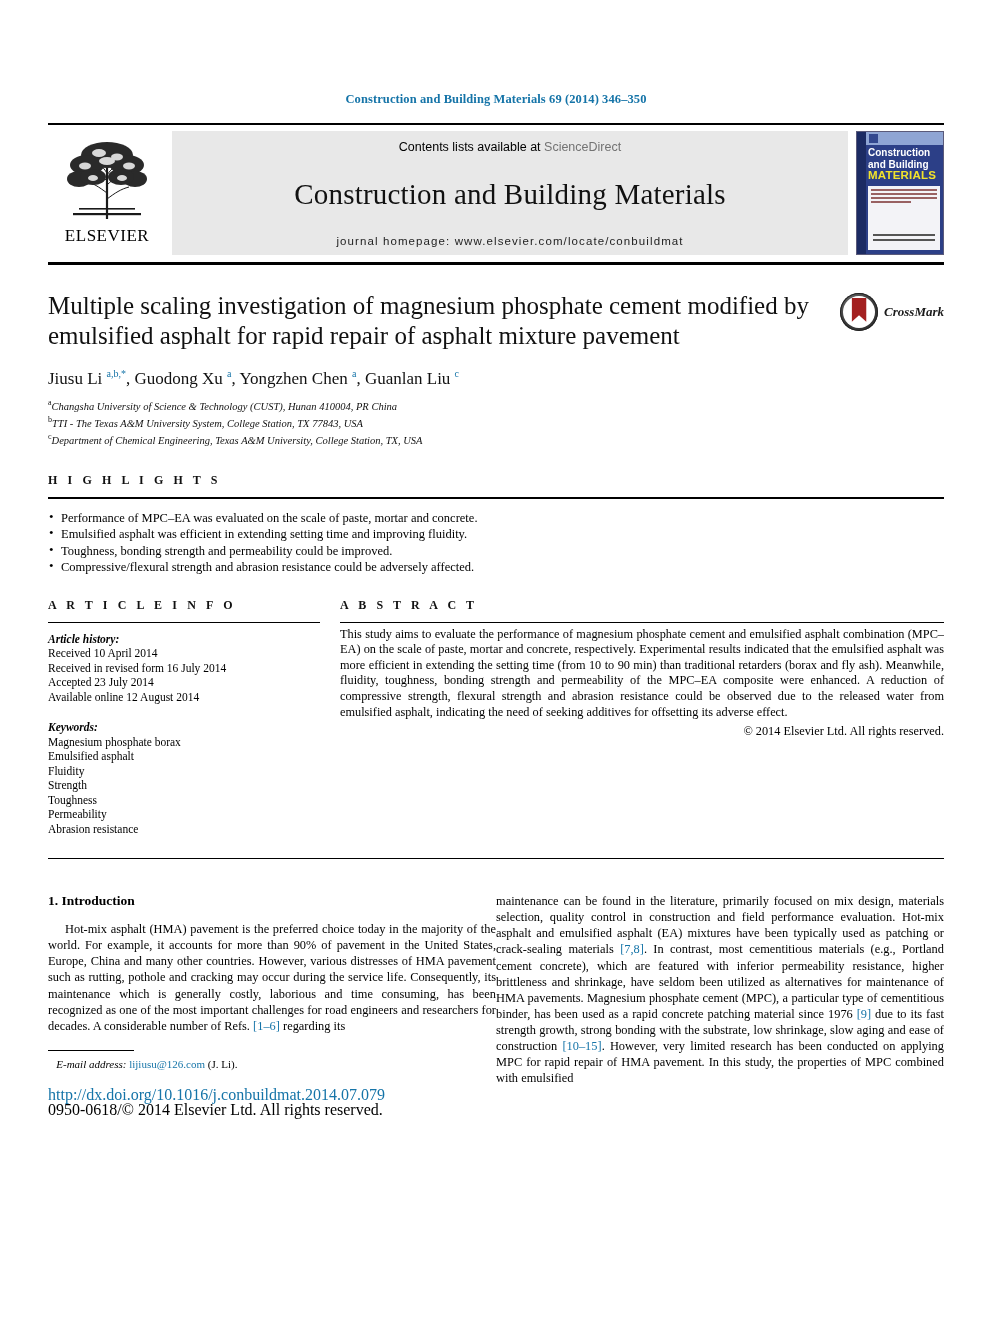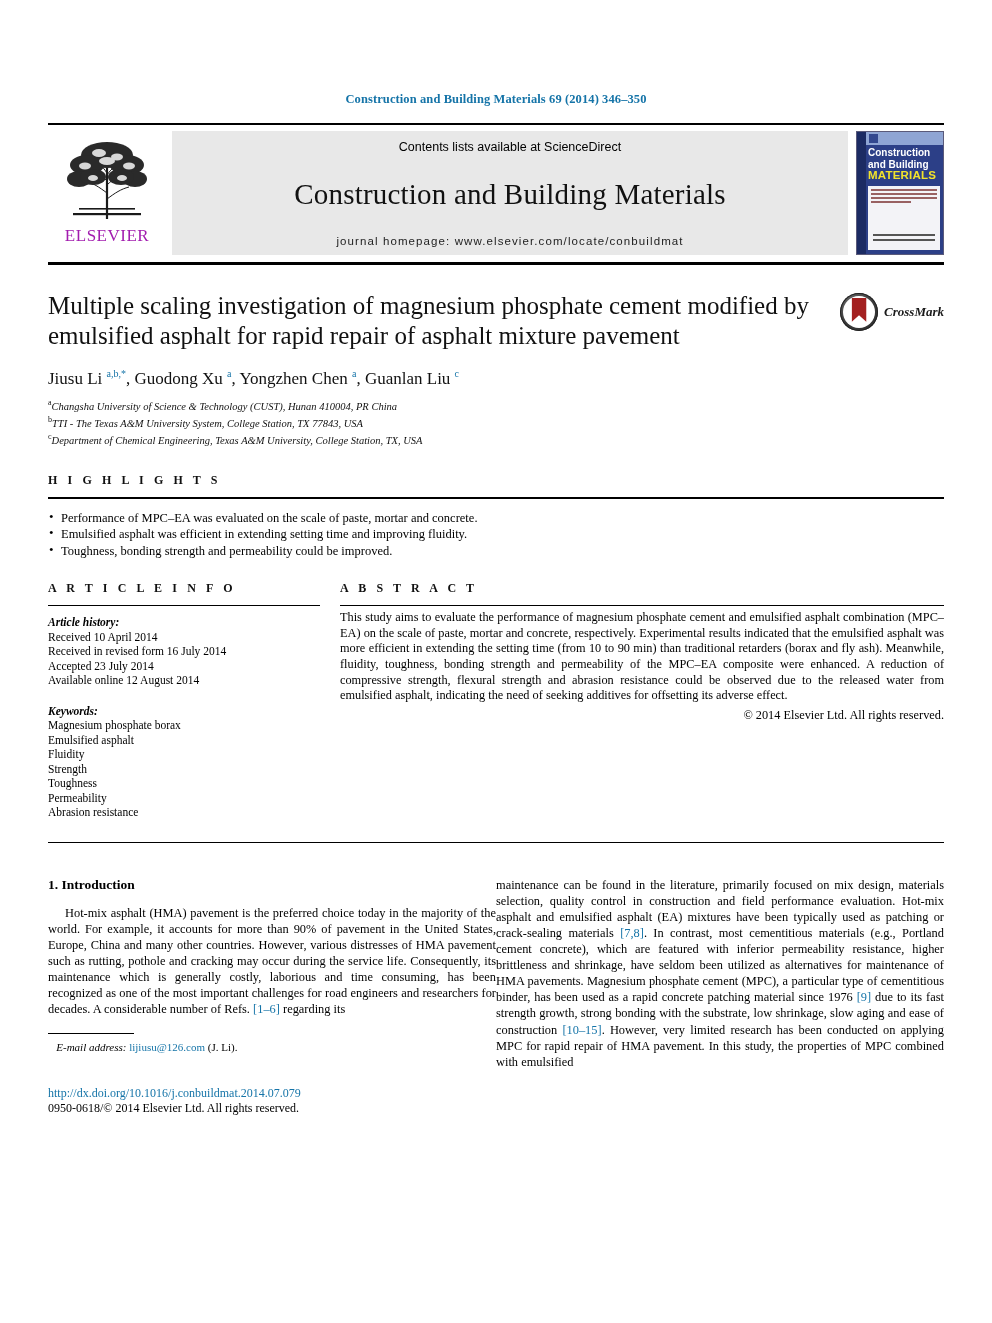--- a/index.html
+++ b/index.html
@@ -47,21 +47,21 @@
     width: 118px;
     flex: 0 0 118px;
     display: flex;
     flex-direction: column;
     align-items: center;
     justify-content: flex-start;
     padding-top: 2px;
   }
   .tree-svg { display:block; }
   .elsevier-word {
-    color: #a21caf;
+    color: #000000;
     font-family: "Liberation Serif", serif;
     font-size: 17px;
     letter-spacing: .5px;
     font-weight: 400;
     margin-top: 1px;
   }
   .banner {
     flex: 1 1 auto;
     background: #e8e8e8;
     margin: 0 8px 0 6px;
@@ -70,21 +70,21 @@
     align-items: center;
     justify-content: space-between;
     padding: 9px 0 8px 0;
     box-sizing: border-box;
   }
   .banner-top {
     font-family: "Liberation Sans", sans-serif;
     font-size: 12.5px;
     color: #000;
   }
-  .banner-top .sd { color: #000000; }
+  .banner-top .sd { color: #737373; }
   .journal-name {
     font-family: "Liberation Serif", serif;
     font-size: 29px;
     color: #111;
     letter-spacing: .2px;
   }
   .banner-bottom {
     font-family: "Liberation Sans", sans-serif;
     font-size: 11.5px;
     letter-spacing: 1.1px;
@@ -286,22 +286,22 @@
     margin: 16px 0 6px 0;
   }
   .footnote {
     font-size: 11px;
     line-height: 14px;
     text-align: justify;
   }
   .footnote .em { font-style: italic; }
   .email { color: #1574a8; }
   .doi-block {
-    margin-top: 32px;
-    font-size: 12px;
+    margin-top: 16px;
+    font-size: 16px;
     line-height: 15px;
   }
   .doi-link { color: #1574a8; }
 </style>
 </head>
 <body>
 
 <div class="page">
 
   <div class="running-head">Construction and Building Materials 69 (2014) 346–350</div>
@@ -402,20 +402,21 @@
     <div><sup>c</sup><span>Department of Chemical Engineering, Texas A&amp;M University, College Station, TX, USA</span></div>
   </div>
 
   <div class="hl-section">
     <div class="sec-label">H I G H L I G H T S</div>
     <div class="hl-rule"></div>
     <ul class="hl-list">
       <li>Performance of MPC–EA was evaluated on the scale of paste, mortar and concrete.</li>
       <li>Emulsified asphalt was efficient in extending setting time and improving fluidity.</li>
       <li>Toughness, bonding strength and permeability could be improved.</li>
+      <li>Compressive/flexural strength and abrasion resistance could be adversely affected.</li>
     </ul>
   </div>
 
   <div class="info-abstract">
 
     <div class="info-col">
       <div class="sec-label">A R T I C L E    I N F O</div>
       <div class="subrule"></div>
       <div class="history">
         <div class="it">Article history:</div>

